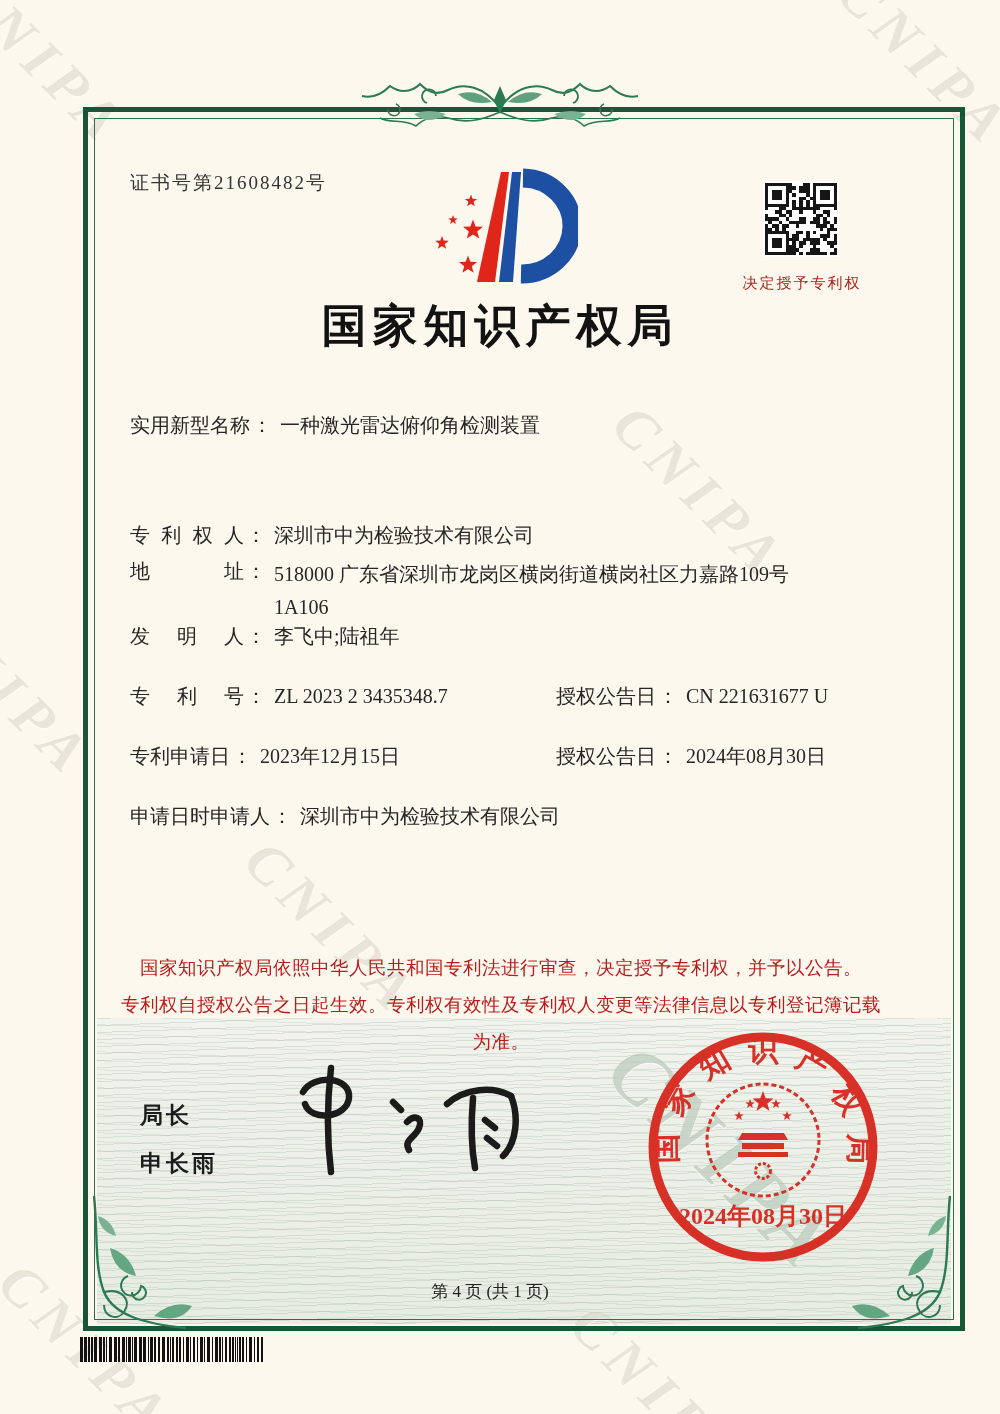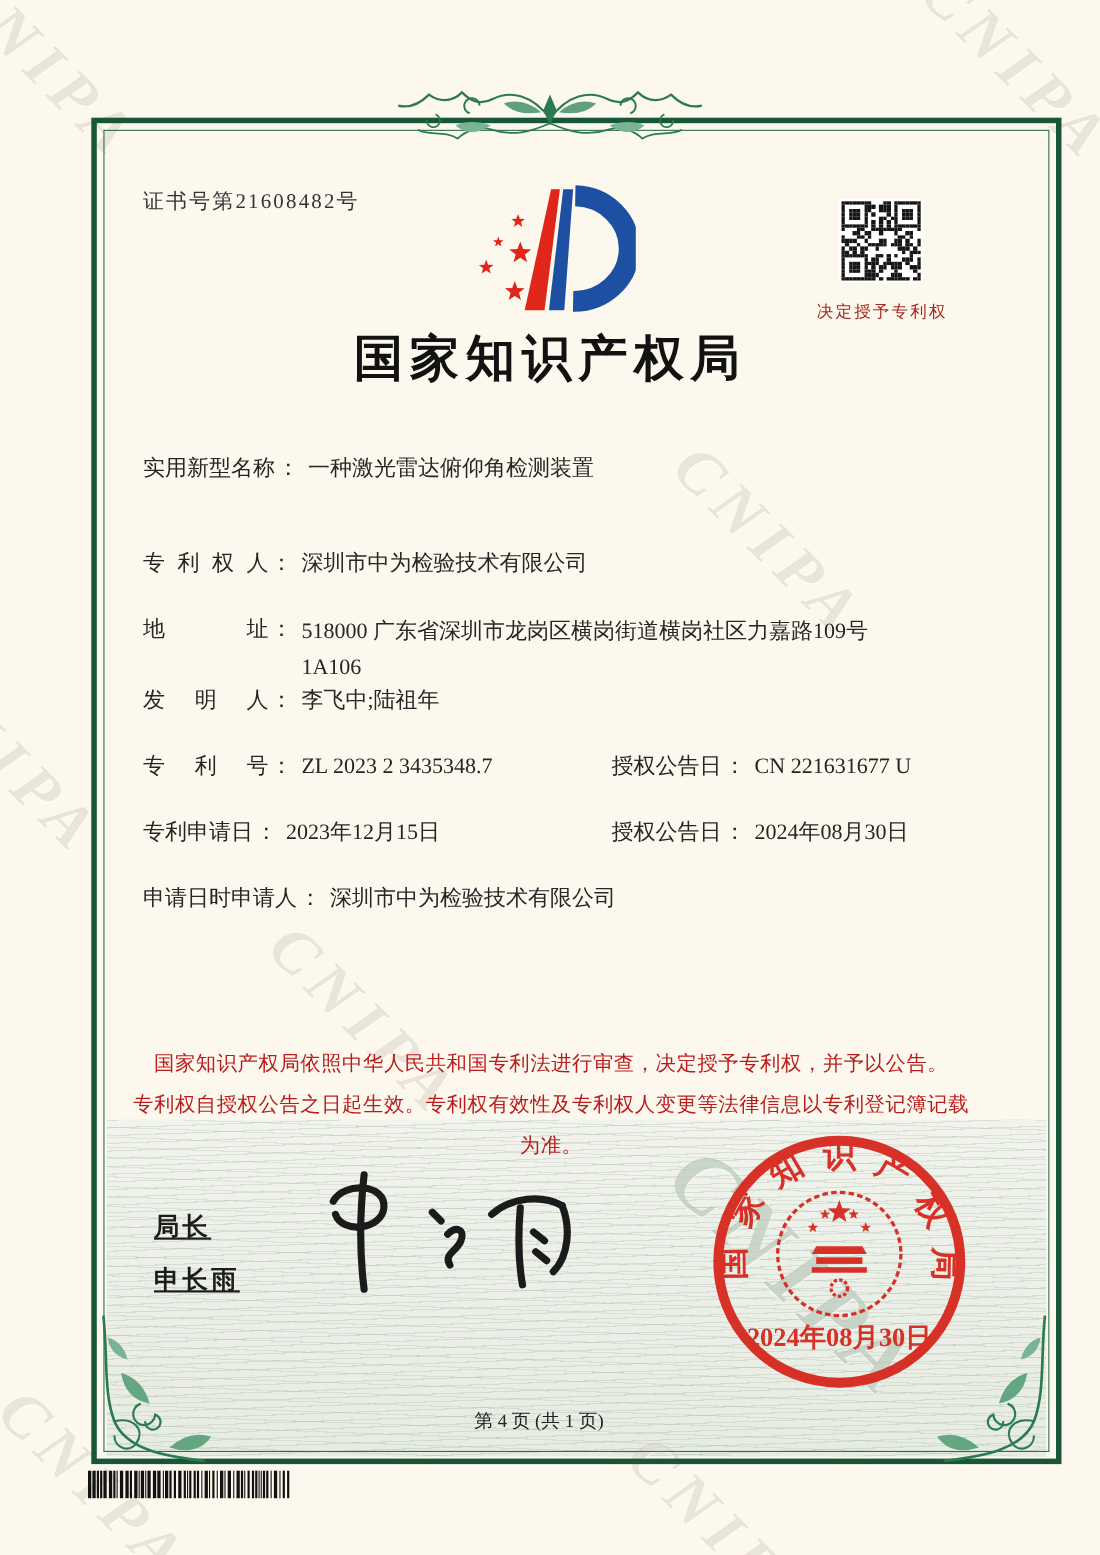--- a/index.html
+++ b/index.html
@@ -51,21 +51,21 @@
   .colon{margin:0 8px 0 2px;}
   .val-block{display:inline-block;vertical-align:top;width:615px;white-space:normal;line-height:33px;}
   .col2{position:absolute;left:426px;top:0;}
 
   .statement{position:absolute;left:120px;top:950px;width:762px;text-align:center;font-size:18.5px;
              line-height:37px;letter-spacing:0.5px;color:#b91c1c;z-index:5;}
 
   .signer{position:absolute;left:140px;top:1100px;z-index:5;
           font-family:"Liberation Sans","DejaVu Sans",sans-serif;font-weight:700;font-size:23px;
           letter-spacing:3px;color:#1c1c1c;}
-  .signer div{margin-bottom:17px;text-decoration:underline;}
+  .signer div{margin-bottom:17px;}
   .sig{position:absolute;left:265px;top:1058px;z-index:5;}
 
   .seal{position:absolute;left:638px;top:1022px;z-index:7;opacity:0.95;}
 
   .footer{position:absolute;left:0;top:1280px;width:980px;text-align:center;font-size:17px;z-index:5;color:#222;}
 
   .barcode{position:absolute;left:80px;top:1337px;height:25px;display:flex;align-items:stretch;z-index:5;}
   .barcode b{display:block;background:#121212;}
 </style>
 </head>
@@ -582,21 +582,21 @@
       </div>
   </div>
   <div class="qr-caption">决定授予专利权</div>
 
   <h1 class="title">国家知识产权局</h1>
 
   <div class="row" style="top:412px">
     <span class="lbl solid">实用新型名称</span><span class="colon">：</span><span>一种激光雷达俯仰角检测装置</span>
   </div>
 
-  <div class="row" style="top:498px">
+  <div class="row" style="top:522px">
     <span class="lbl">专利权人</span><span class="colon">：</span><span>深圳市中为检验技术有限公司</span>
   </div>
 
   <div class="row" style="top:558px">
     <span class="lbl">地址</span><span class="colon">：</span><span class="val-block"><span>518000 广东省深圳市龙岗区横岗街道横岗社区力嘉路109号</span><br><span>1A106</span></span>
   </div>
 
   <div class="row" style="top:623px">
     <span class="lbl">发明人</span><span class="colon">：</span><span>李飞中;陆祖年</span>
   </div>

